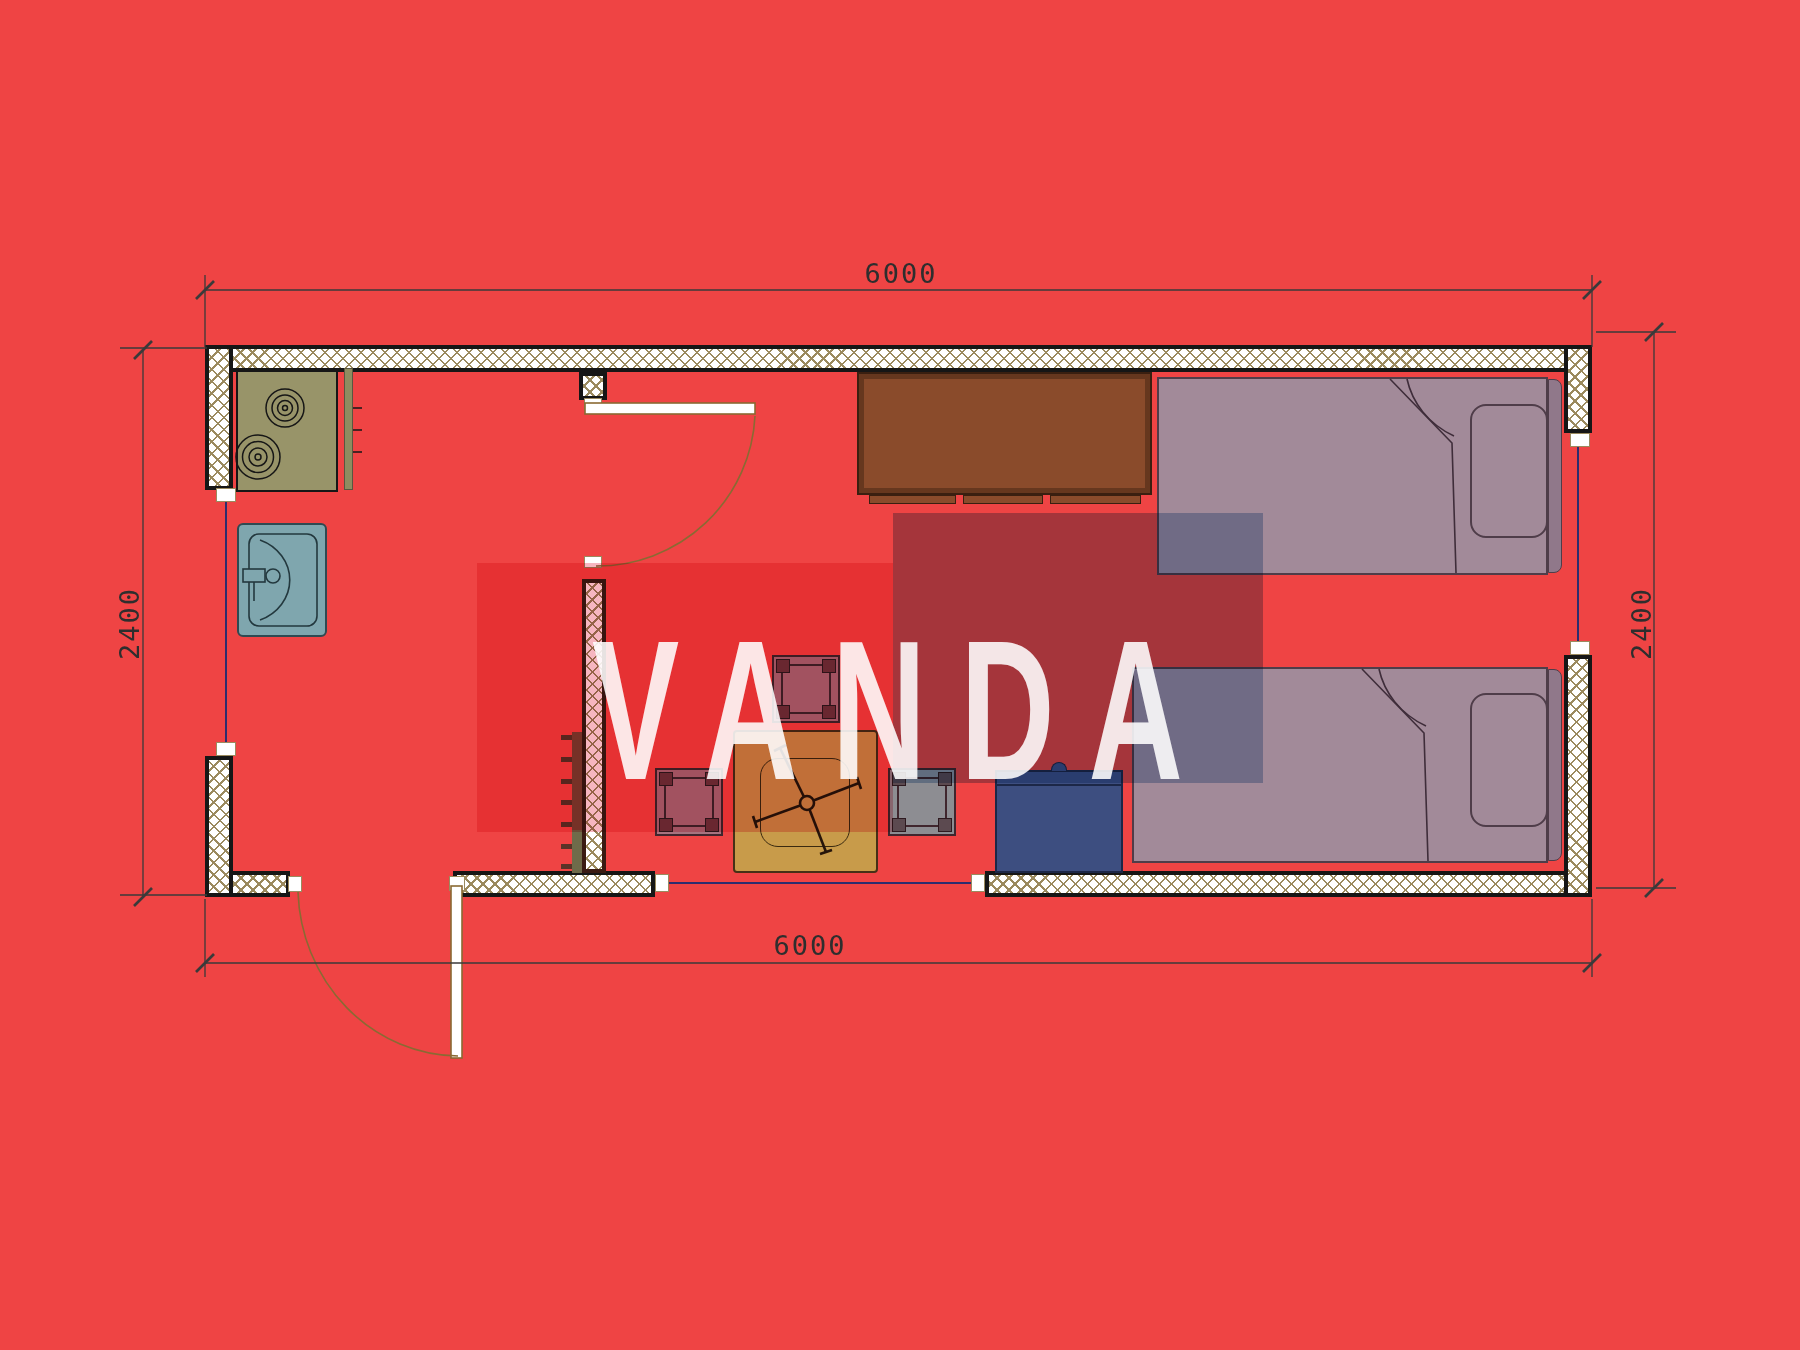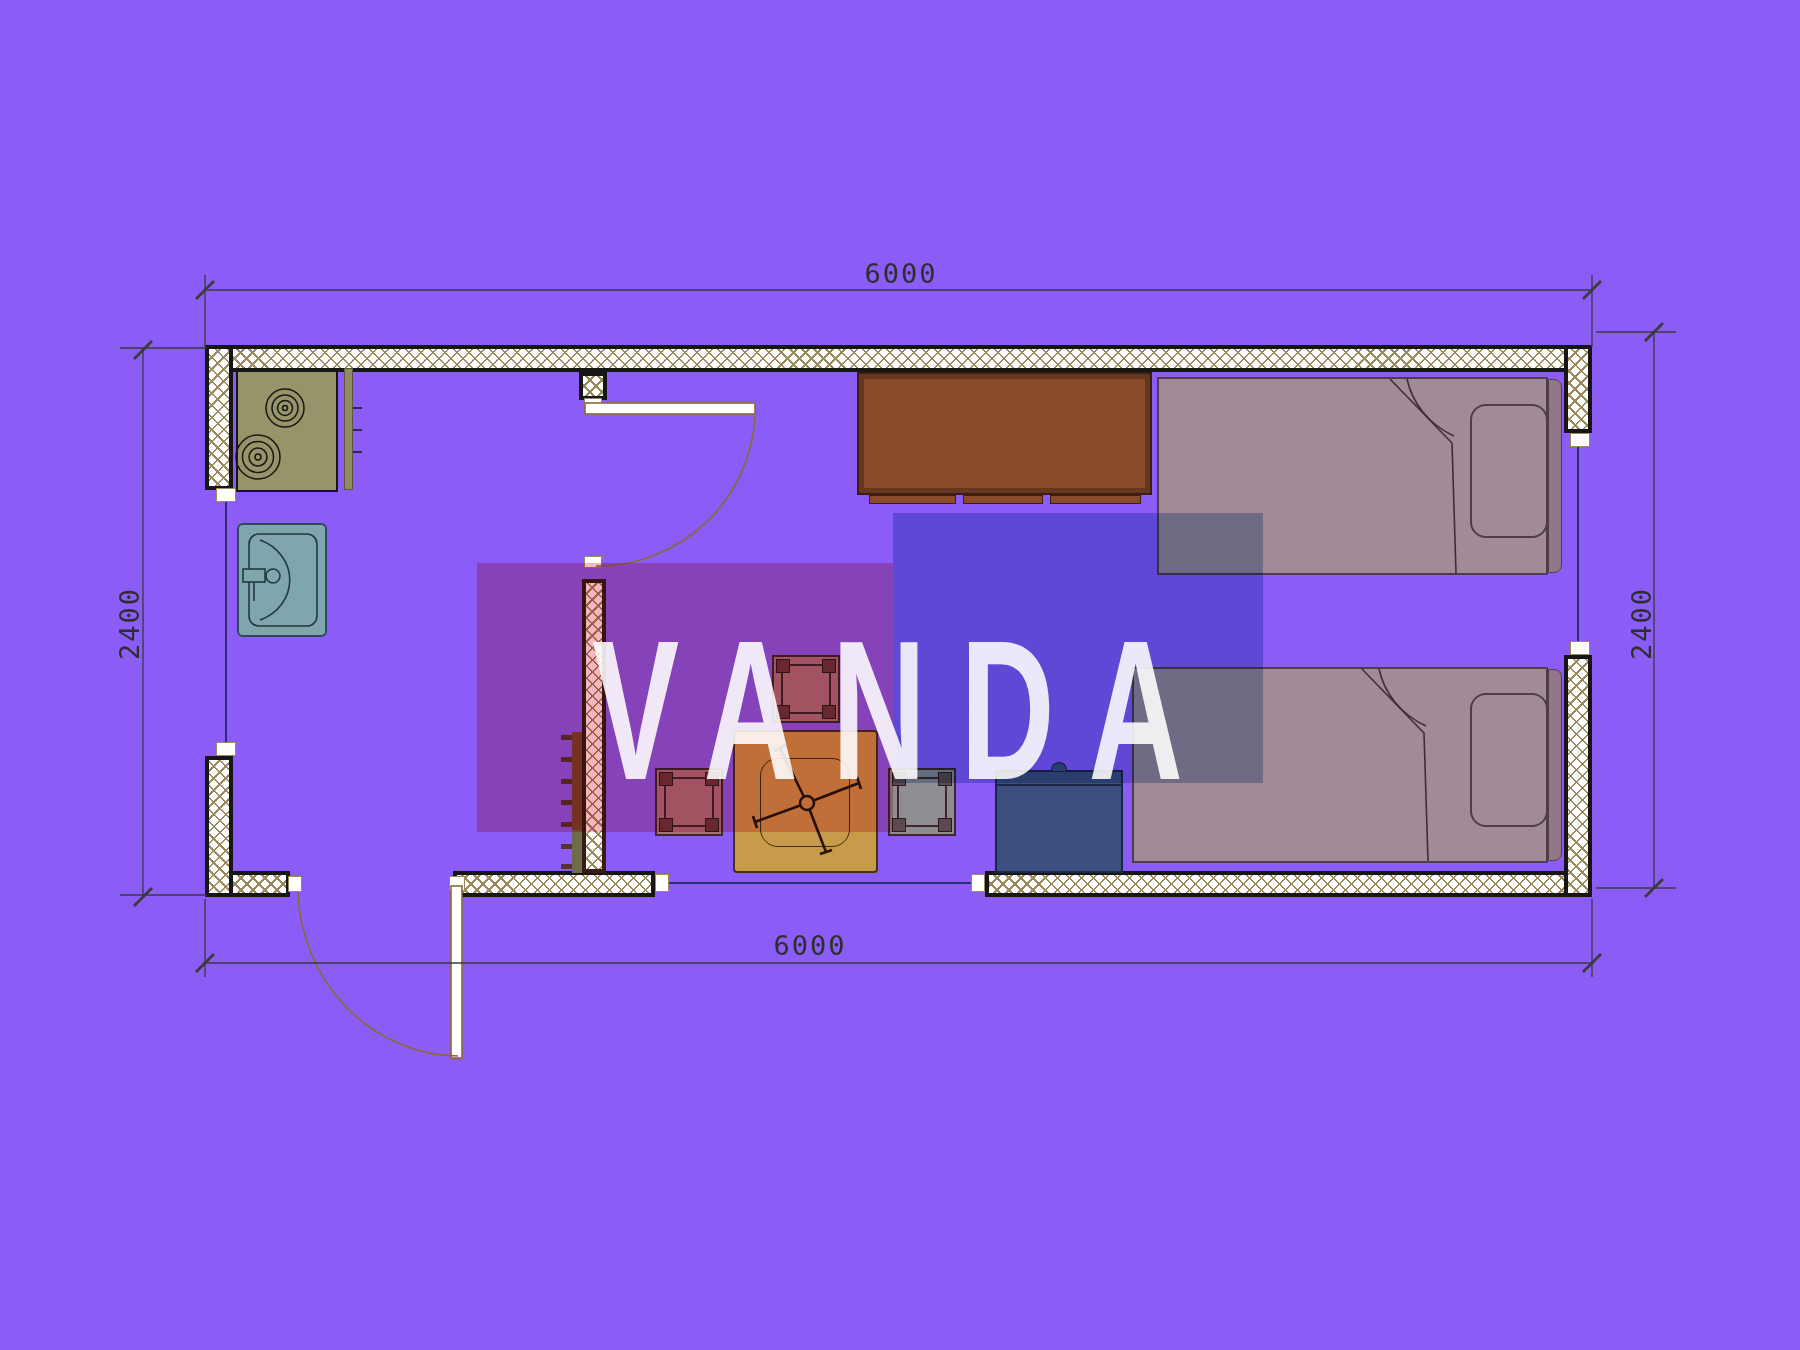--- a/index.html
+++ b/index.html
@@ -1,16 +1,16 @@
 <!DOCTYPE html>
 <html><head>
 <meta charset="utf-8">
 <style>
   html,body{margin:0;padding:0;background:#fff;}
-  #canvas{position:relative;width:1800px;height:1350px;background:#8b5cf6;overflow:hidden;
+  #canvas{position:relative;width:1800px;height:1350px;background:#ef4444;overflow:hidden;
           font-family:"Liberation Sans",sans-serif;}
   
   .wall{position:absolute;box-sizing:border-box;border:4px solid #161616;
     background:
       repeating-linear-gradient(45deg, rgba(0,0,0,0) 0 7px, #9b8a5e 7px 8.5px),
       repeating-linear-gradient(135deg, rgba(0,0,0,0) 0 7px, #9b8a5e 7px 8.5px),
       #fff;}
   .wall.partition{border-color:#3a1b13;}
   .cap{position:absolute;box-sizing:border-box;background:#fff;border:1.5px solid #9b8a5e;}
   .winline{position:absolute;background:#2d2d6e;}

